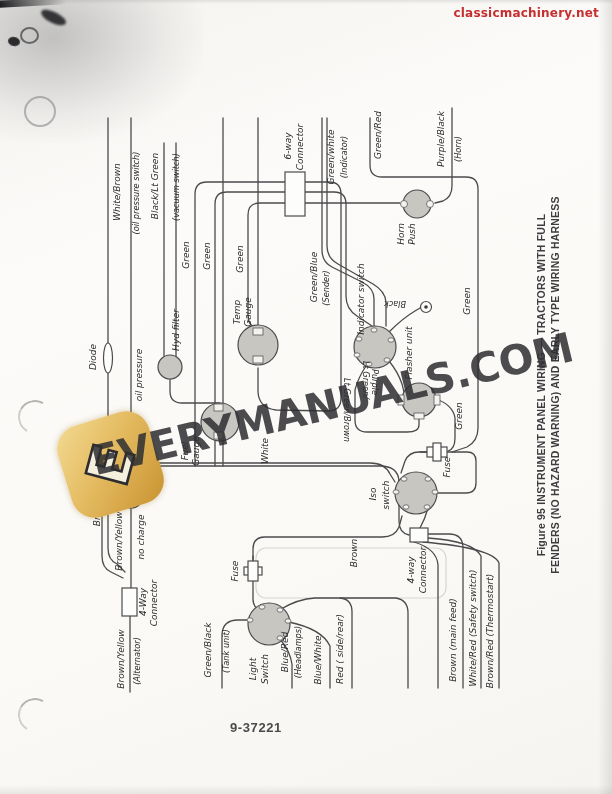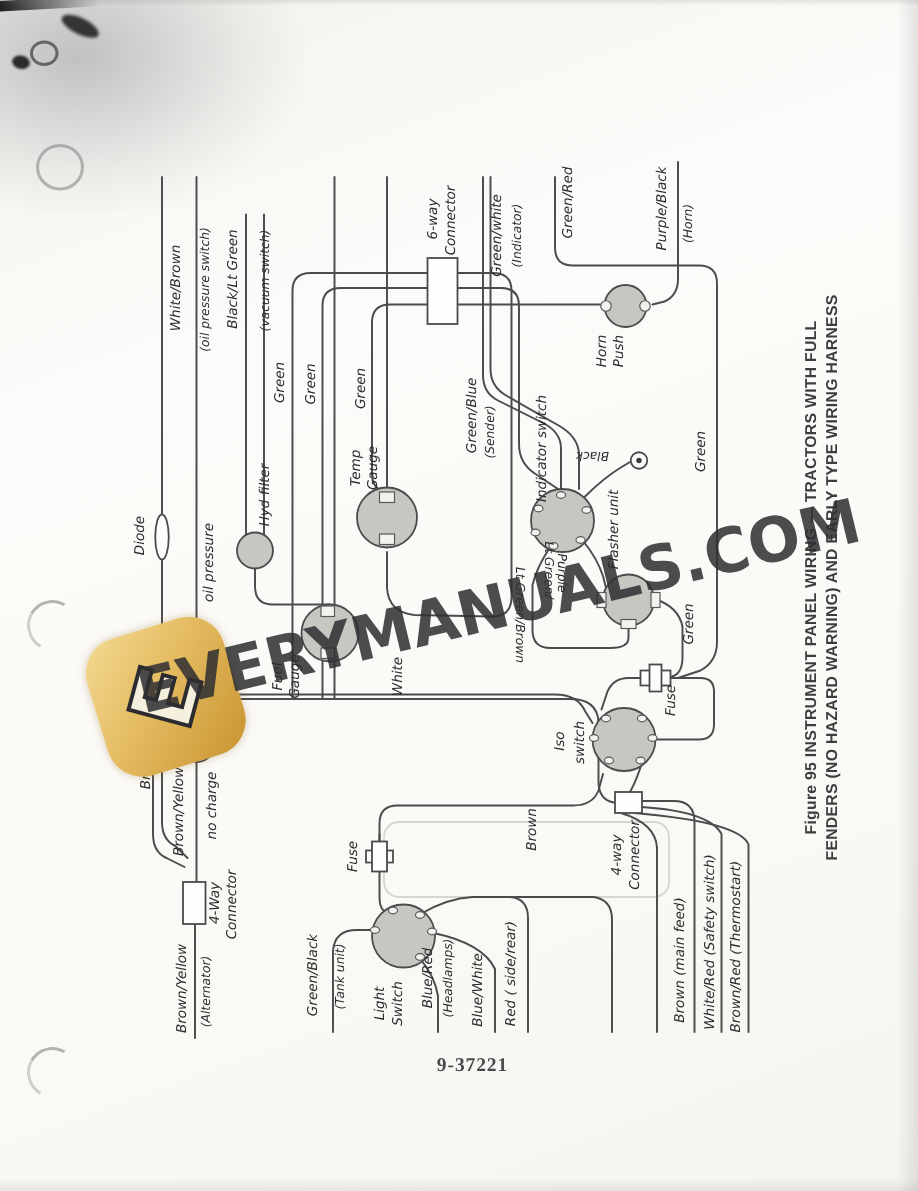--- a/index.html
+++ b/index.html
@@ -35,22 +35,22 @@
   .punch.p2{left:18px;top:698px;}
   
   .site-credit{position:absolute;top:6px;right:13px;font-size:12px;font-weight:bold;
     letter-spacing:.2px;color:#c62f2f;z-index:4;}
   
   .caption{position:absolute;left:548px;top:385px;width:440px;
     transform:translate(-50%,-50%) rotate(-90deg);
     font-family:"Liberation Sans",sans-serif;font-weight:bold;font-size:10.5px;
     line-height:14px;text-align:center;color:#3d3d3f;letter-spacing:.2px;z-index:2;white-space:nowrap;}
   
-  .footer{position:absolute;left:230px;top:702px;width:170px;text-align:center;
-    font-family:Liberation Serif, serif;color:#4a4a4c;z-index:2;}
+  .footer{position:absolute;left:230px;top:720px;width:170px;text-align:left;
+    font-family:Liberation Sans, sans-serif;color:#4a4a4c;z-index:2;}
   .footer .doc{font-size:13px;font-weight:bold;letter-spacing:.6px;}
   .footer .code{font-size:12px;font-weight:bold;margin-top:3px;letter-spacing:.4px;}
   
   .wm-text{position:absolute;left:92px;top:438px;transform-origin:0 50%;
     transform:rotate(-13.5deg);font-family:"DejaVu Sans",sans-serif;font-weight:bold;
     font-size:41px;color:rgba(47,47,50,.86);z-index:3;white-space:nowrap;letter-spacing:0;}
   .wm-logo{position:absolute;left:63px;top:417px;width:95px;height:95px;border-radius:24px;
     transform:rotate(-17deg);z-index:3;
     background:linear-gradient(135deg,#f3da92 0%,#e4bb61 45%,#c99330 100%);
     box-shadow:0 0 6px rgba(150,110,30,.35);display:flex;align-items:center;justify-content:center;}
@@ -246,20 +246,21 @@
   <div class="punch p2"></div>
   <div class="edge-right"></div>
   <div class="edge-bottom"></div>
   <div class="edge-top"></div>
 
   <div class="wm-logo">
     <span>E</span>
   </div>
   <div class="wm-text">EVERYMANUALS.COM</div>
 
+  <div class="site-credit">classicmachinery.net</div>
 
   <div class="caption">
     <div>Figure 95  INSTRUMENT PANEL WIRING — TRACTORS WITH FULL</div>
     <div>FENDERS (NO HAZARD WARNING) AND EARLY TYPE WIRING HARNESS</div>
   </div>
 
   <div class="footer">
     <div class="doc">9-37221</div>
   </div>
 

